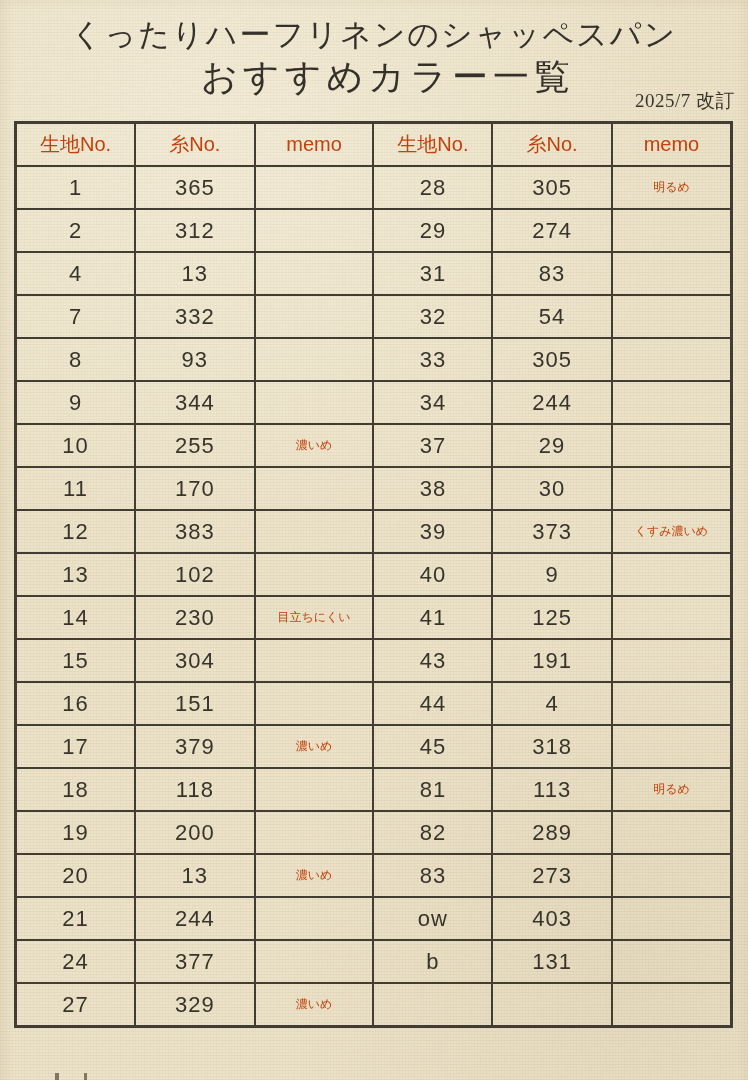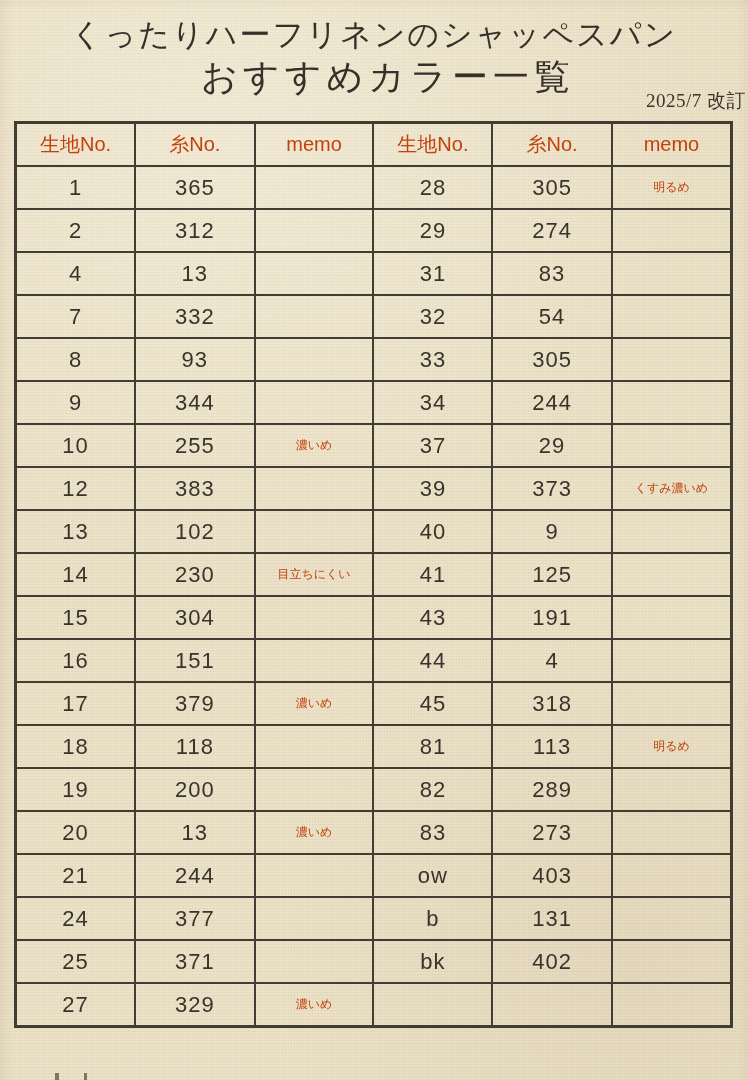--- a/index.html
+++ b/index.html
@@ -28,21 +28,21 @@
     font-family:Liberation Serif, serif;
     color:#35312a;
   }
   .title-line1{
     font-size:31px;font-weight:500;letter-spacing:2px;line-height:1.35;margin:0;
   }
   .title-line2{
     font-size:36px;font-weight:500;letter-spacing:5px;line-height:1.2;margin:0;padding-left:28px;
   }
   .revision{
-    position:absolute;top:88px;right:2px;
+    position:absolute;top:88px;right:13px;
     font-family:"Liberation Serif","DejaVu Serif",serif;
     font-size:19px;color:#3a362e;letter-spacing:.5px;
   }
   table.color-table{
     position:absolute;left:14px;top:121px;width:719px;
     border-collapse:collapse;table-layout:fixed;
     border:3px solid var(--line);
   }
   .color-table th,.color-table td{
     border:2px solid var(--line);
@@ -147,20 +147,28 @@
         </tr>
         <tr>
           <td class="num">10</td>
           <td class="num">255</td>
           <td class="memo">濃いめ</td>
           <td class="num">37</td>
           <td class="num">29</td>
           <td class="memo"></td>
         </tr>
         <tr>
+          <td class="num">11</td>
+          <td class="num">170</td>
+          <td class="memo"></td>
+          <td class="num">38</td>
+          <td class="num">30</td>
+          <td class="memo"></td>
+        </tr>
+        <tr>
           <td class="num">12</td>
           <td class="num">383</td>
           <td class="memo"></td>
           <td class="num">39</td>
           <td class="num">373</td>
           <td class="memo">くすみ濃いめ</td>
         </tr>
         <tr>
           <td class="num">13</td>
           <td class="num">102</td>
@@ -235,28 +243,20 @@
         </tr>
         <tr>
           <td class="num">24</td>
           <td class="num">377</td>
           <td class="memo"></td>
           <td class="num">b</td>
           <td class="num">131</td>
           <td class="memo"></td>
         </tr>
         <tr>
-          <td class="num">25</td>
-          <td class="num">371</td>
-          <td class="memo"></td>
-          <td class="num">bk</td>
-          <td class="num">402</td>
-          <td class="memo"></td>
-        </tr>
-        <tr>
           <td class="num">27</td>
           <td class="num">329</td>
           <td class="memo">濃いめ</td>
           <td class="num"></td>
           <td class="num"></td>
           <td class="memo"></td>
         </tr>
       </tbody>
   </table>
 

